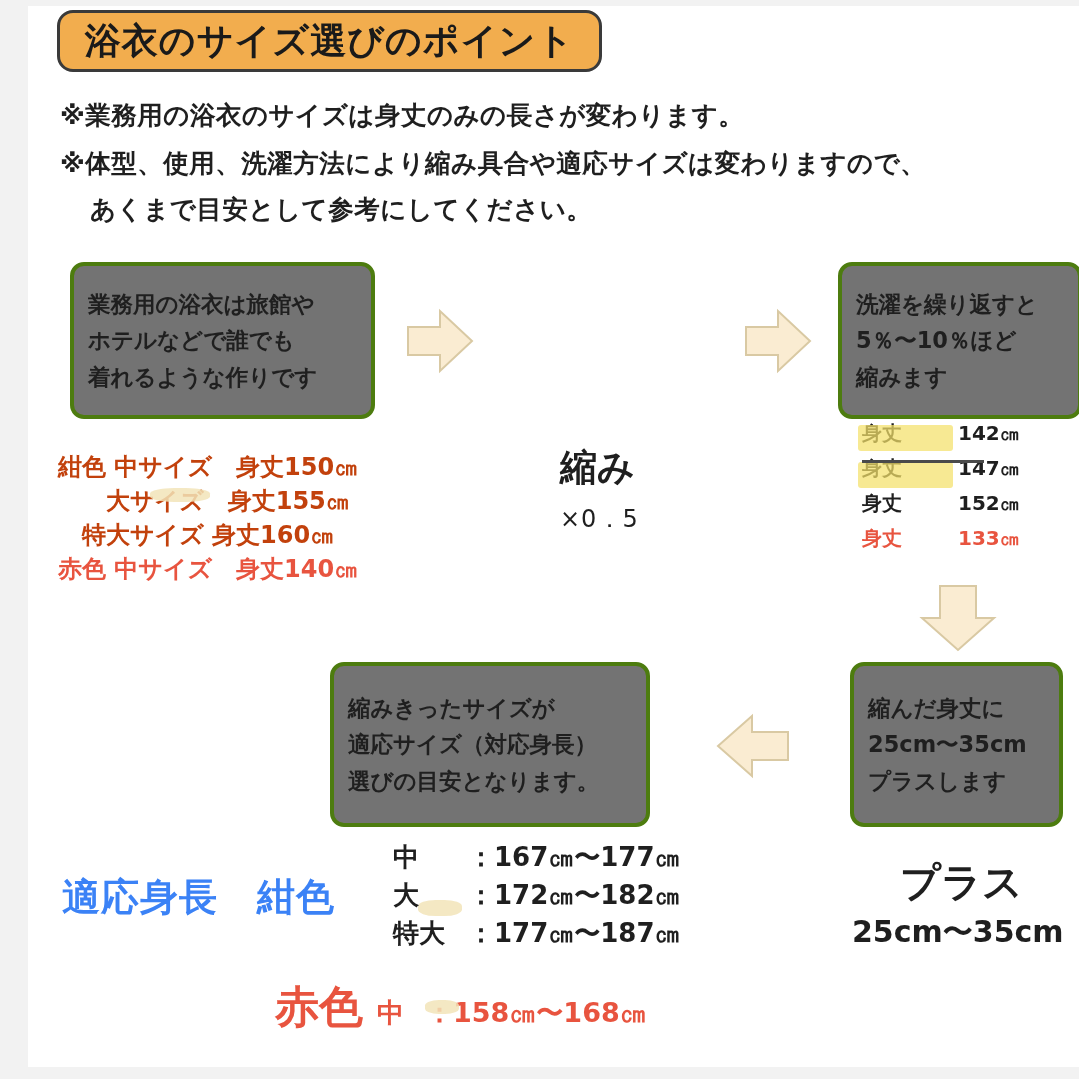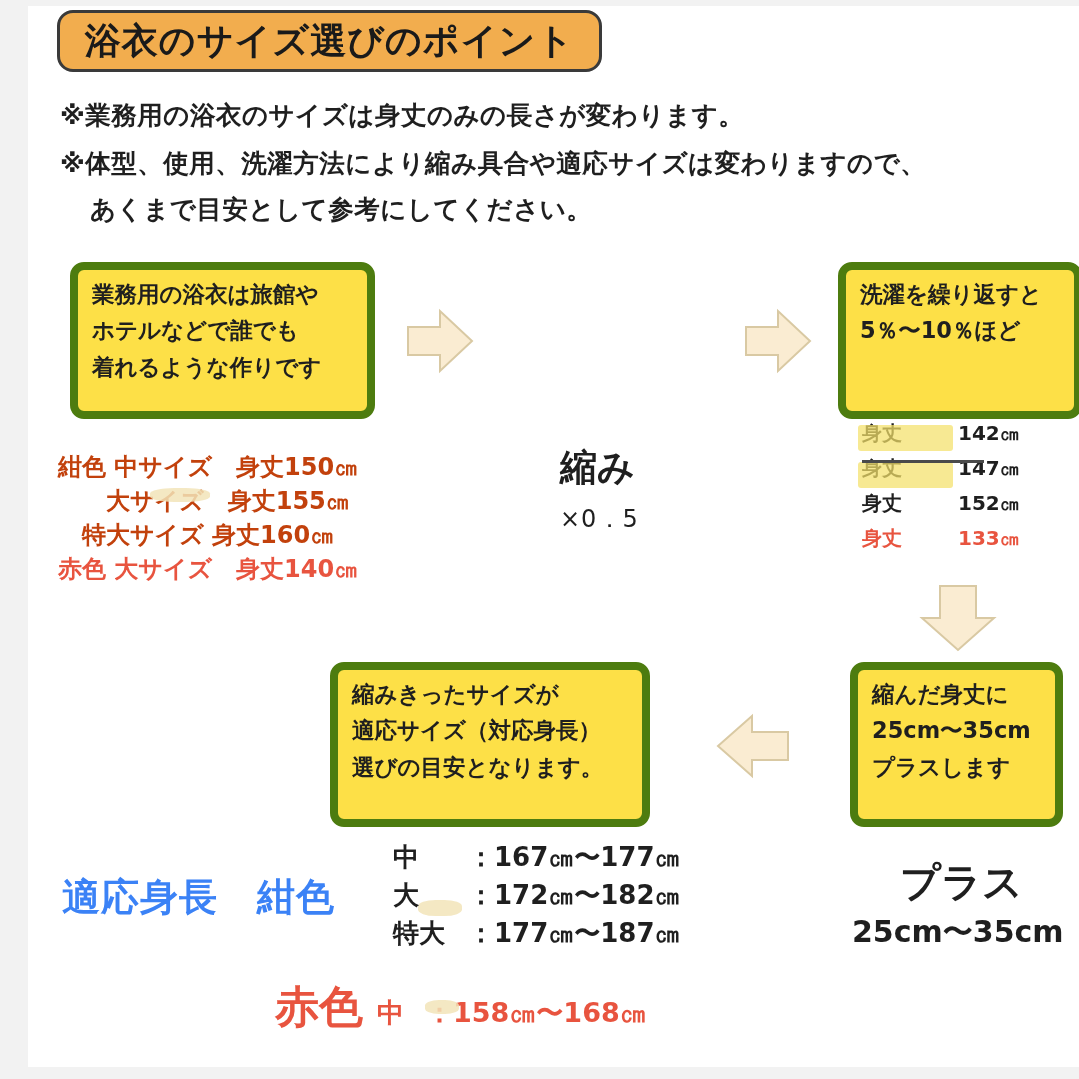--- a/index.html
+++ b/index.html
@@ -71,26 +71,27 @@
     white-space: nowrap;
     letter-spacing: 0.5px;
   }
   .note1 { left: 60px; top: 98px; }
   .note2 { left: 60px; top: 146px; }
   .note3 { left: 90px; top: 192px; }
 
   
   .rbox {
     position: absolute;
-    background: #fde047;
-    border: 8px solid #4d7c0f;
+    background: #737373;
+    border: 4px solid #4d7c0f;
     border-radius: 14px;
     box-sizing: border-box;
     display: flex;
     flex-direction: column;
+    justify-content: center;
     padding: 6px 14px;
   }
   .rbox .line {
     font-size: 22.5px;
     font-weight: bold;
     color: #1f1f1f;
     line-height: 1.62;
     white-space: nowrap;
   }
   .rbox.center .line { text-align: center; }
@@ -265,27 +266,28 @@
 
   <div class="arrow" style="left:742px; top:305px;">
     <svg width="72" height="72" viewBox="0 0 72 72">
       <polygon points="4,22 36,22 36,6 68,36 36,66 36,50 4,50" fill="#faecd2" stroke="#d9c9a3" stroke-width="2"></polygon>
     </svg>
   </div>
 
   <div class="rbox" id="box-c">
     <div class="line">洗濯を繰り返すと</div>
     <div class="line">5％〜10％ほど</div>
+    <div class="line">縮みます</div>
   </div>
 
   <div class="txtblock" style="left:58px; top:450px;">
     <div class="tline">紺色 中サイズ　身丈150㎝</div>
     <div class="tline">　　大サイズ　身丈155㎝</div>
     <div class="tline">　特大サイズ 身丈160㎝</div>
-    <div class="tline red">赤色 大サイズ　身丈140㎝</div>
+    <div class="tline red">赤色 中サイズ　身丈140㎝</div>
   </div>
   <div class="smudge" style="left:150px; top:488px; width:60px; height:14px;"></div>
 
   <div id="shrink-label">縮み</div>
   <div id="shrink-mult">×0．5</div>
 
   <div id="meas-list">
     <div class="mrow">
       <span class="lbl">身丈</span>
       <span class="val">142㎝</span>

